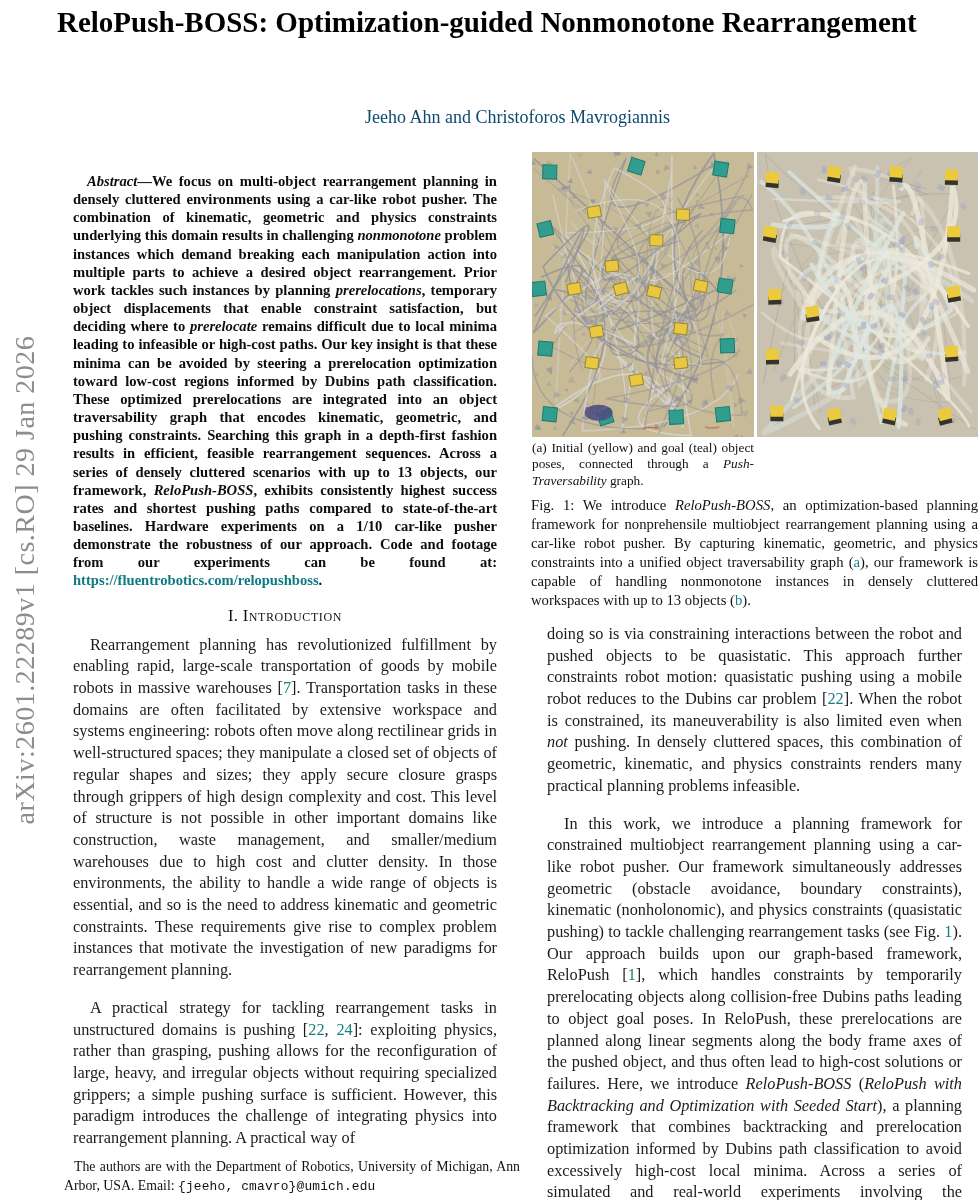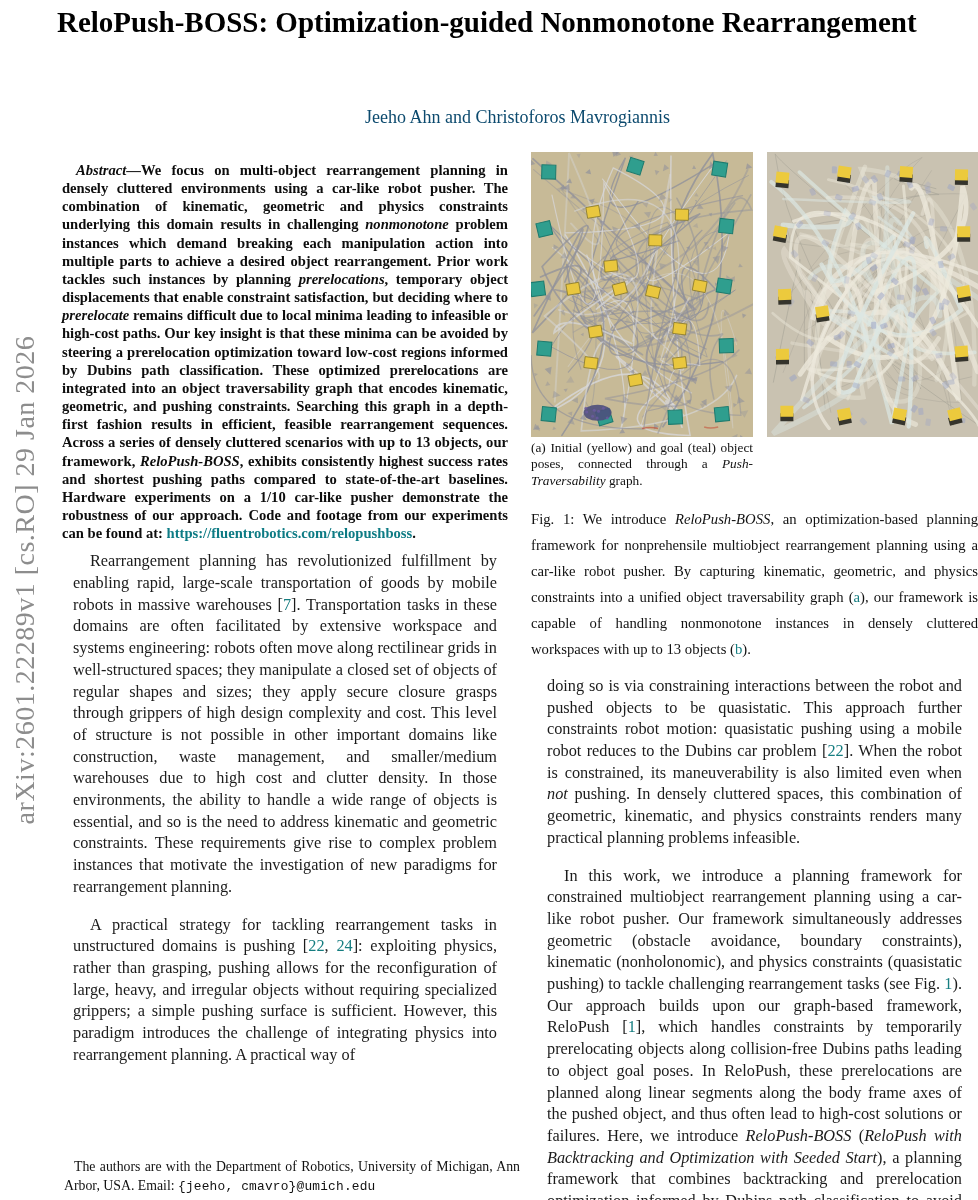--- a/index.html
+++ b/index.html
@@ -21,47 +21,47 @@
     color:#000;
   }
   .paper-authors{
     position:absolute;left:57px;top:93px;width:921px;
     text-align:center;font-size:18px;color:#0c4a6e;margin-top:14px;
   }
   .col-left{position:absolute;left:57px;top:156px;width:456px;}
   .col-right{position:absolute;left:531px;top:152px;width:447px;}
   .abstract{
     font-weight:bold;font-size:14.6px;line-height:18.15px;
-    text-align:justify;text-indent:14px;color:#0d0d0d;margin:5px;
+    text-align:justify;text-indent:14px;color:#0d0d0d;margin:16px;
   }
   .section-heading{
     margin-top:14px;text-align:center;font-size:16.5px;color:#111;
     letter-spacing:0.3px;
   }
   .body-para{
     font-size:16.3px;line-height:21.7px;text-align:justify;margin:16px;
   }
   .body-para.indent{text-indent:17px;}
   .mt8{margin-top:8px;}
   .mt9{margin-top:9px;}
   .mt13{margin-top:13px;}
   .footnote{
     position:absolute;left:64px;top:1157px;width:456px;
     font-size:13.8px;line-height:19px;text-align:justify;text-indent:10px;
     color:#111;
   }
-  .figure-row{display:flex;gap:14px;}
+  .figure-row{display:flex;gap:3px;justify-content:flex-end;}
   .subfig{width:222px;}
   .subfig svg{display:block;}
   .subcaption{
     margin-top:3px;font-size:13.3px;line-height:16.3px;text-align:justify;
     color:#111;
   }
   .fig-caption{
-    margin-top:17px;font-size:14.7px;line-height:26px;text-align:justify;
+    margin-top:7px;font-size:14.7px;line-height:19px;text-align:justify;
     color:#111;
   }
   
   .s-i{font-style:italic;}
   .s-bi{font-style:italic;font-weight:bold;}
   .s-ref{color:var(--ref-color);}
   .s-link{color:var(--link-color);font-weight:bold;}
   .s-mono{font-family:"Liberation Mono",monospace;font-size:0.93em;letter-spacing:0.2px;}
   .s-sc{font-variant:small-caps;letter-spacing:0.6px;}
 </style>
@@ -71,20 +71,21 @@
 <div class="page">
 
   <div class="arxiv-stamp">arXiv:2601.22289v1  [cs.RO]  29 Jan 2026</div>
 
   <div class="paper-title"><span>ReloPush-BOSS: Optimization-guided Nonmonotone Rearrangement</span><br></div>
 
   <div class="paper-authors">Jeeho Ahn and Christoforos Mavrogiannis</div>
 
   <div class="col-left">
     <p class="abstract"><span class="s-bi">Abstract</span><span>—We focus on multi-object rearrangement planning in densely cluttered environments using a car-like robot pusher. The combination of kinematic, geometric and physics constraints underlying this domain results in challenging </span><span class="s-bi">nonmonotone</span><span> problem instances which demand breaking each manipulation action into multiple parts to achieve a desired object rearrangement. Prior work tackles such instances by planning </span><span class="s-bi">prerelocations</span><span>, temporary object displacements that enable constraint satisfaction, but deciding where to </span><span class="s-bi">prerelocate</span><span> remains difficult due to local minima leading to infeasible or high-cost paths. Our key insight is that these minima can be avoided by steering a prerelocation optimization toward low-cost regions informed by Dubins path classification. These optimized prerelocations are integrated into an object traversability graph that encodes kinematic, geometric, and pushing constraints. Searching this graph in a depth-first fashion results in efficient, feasible rearrangement sequences. Across a series of densely cluttered scenarios with up to 13 objects, our framework, </span><span class="s-bi">ReloPush-BOSS</span><span>, exhibits consistently highest success rates and shortest pushing paths compared to state-of-the-art baselines. Hardware experiments on a 1/10 car-like pusher demonstrate the robustness of our approach. Code and footage from our experiments can be found at: </span><span class="s-link">https://fluentrobotics.com/relopushboss</span><span>.</span></p>
+    <div class="section-heading"><span>I.  </span><span class="s-sc">Introduction</span></div>
     <p class="body-para indent mt8"><span>Rearrangement planning has revolutionized fulfillment by enabling rapid, large-scale transportation of goods by mobile robots in massive warehouses [</span><span class="s-ref">7</span><span>]. Transportation tasks in these domains are often facilitated by extensive workspace and systems engineering: robots often move along rectilinear grids in well-structured spaces; they manipulate a closed set of objects of regular shapes and sizes; they apply secure closure grasps through grippers of high design complexity and cost. This level of structure is not possible in other important domains like construction, waste management, and smaller/medium warehouses due to high cost and clutter density. In those environments, the ability to handle a wide range of objects is essential, and so is the need to address kinematic and geometric constraints. These requirements give rise to complex problem instances that motivate the investigation of new paradigms for rearrangement planning.</span></p>
     <p class="body-para indent"><span>A practical strategy for tackling rearrangement tasks in unstructured domains is pushing [</span><span class="s-ref">22</span><span>, </span><span class="s-ref">24</span><span>]: exploiting physics, rather than grasping, pushing allows for the reconfiguration of large, heavy, and irregular objects without requiring specialized grippers; a simple pushing surface is sufficient. However, this paradigm introduces the challenge of integrating physics into rearrangement planning. A practical way of</span></p>
   </div>
 
   <div class="footnote"><span>The authors are with the Department of Robotics, University of Michigan, Ann Arbor, USA. Email: </span><span class="s-mono">{jeeho, cmavro}@umich.edu</span></div>
 
   <div class="col-right">
     <div class="figure-row">
       <div class="subfig">
         <svg width="222" height="285">

